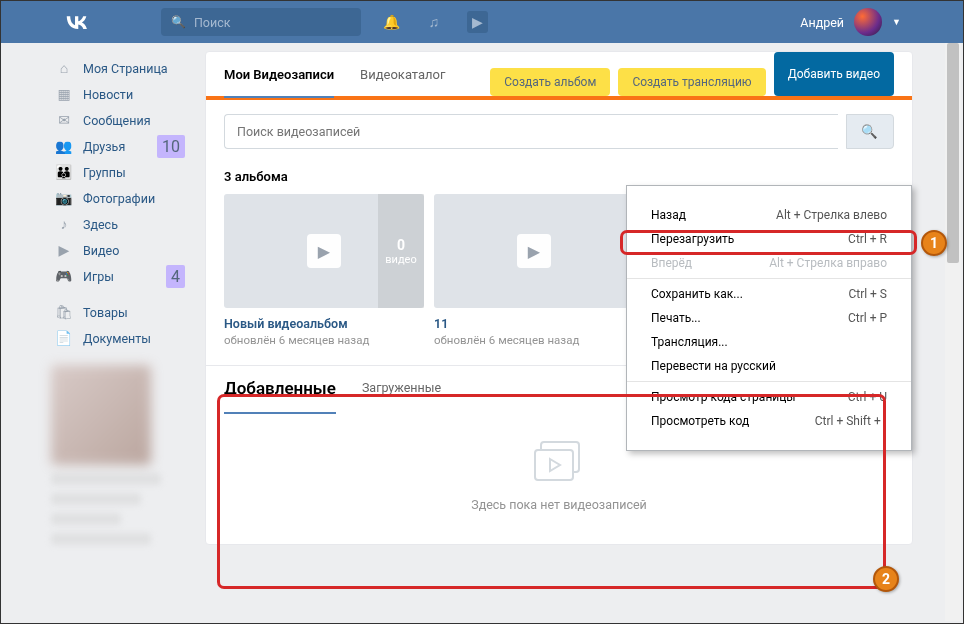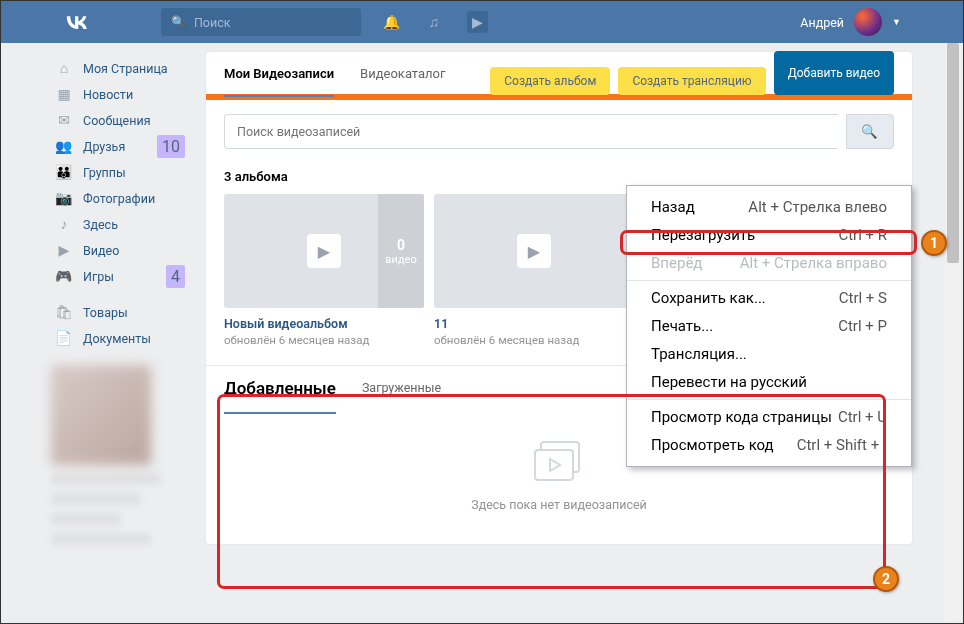--- a/index.html
+++ b/index.html
@@ -18,21 +18,21 @@
 .layout { display: flex; padding: 8px 50px; gap: 14px; }
 .sidebar { width: 140px; flex-shrink: 0; padding-top: 4px; }
 .nav-item { display: flex; align-items: center; gap: 10px; padding: 5px 4px; font-size: 12.5px; color: #2a5885; cursor: pointer; position: relative; }
 .nav-ico { width: 18px; text-align: center; color: #99a2ad; font-size: 14px; }
 .nav-count { position: absolute; right: 6px; background: #c4b5fd; color: #55677d; font-size: 16px; padding: 2px 5px; border-radius: 2px; }
 .nav-sep { height: 10px; }
 .profile-preview { margin-top: 14px; width: 100px; height: 100px; border-radius: 4px; background: linear-gradient(135deg, #c4a8a0, #8a6050); filter: blur(6px); opacity: .5; }
 .blur-text { margin-top: 8px; width: 110px; height: 12px; background: #ccc; border-radius: 2px; filter: blur(3px); opacity: .4; }
 .main { flex: 1; background: #fff; border-radius: 4px; border: 1px solid #e7e8ec; }
 
-.tabs-row { display: flex; align-items: center; border-bottom: 6px solid #f97316; padding: 0 18px; height: 48px; }
+.tabs-row { display: flex; align-items: center; border-bottom: 4px solid #f97316; padding: 0 18px; height: 48px; }
 .tab { font-size: 13px; padding: 16px 0; margin-right: 26px; color: #656565; cursor: pointer; }
 .tab.active { font-weight: 600; color: #000; border-bottom: 2px solid #5181b8; padding-bottom: 14px; }
 .tabs-actions { margin-left: auto; display: flex; gap: 8px; }
 .btn { font-size: 12px; padding: 7px 14px; border-radius: 4px; border: none; cursor: pointer; }
 .btn-light { background: #fde047; color: #55677d; margin-top: 16px; }
 .btn-primary { background: #0369a1; color: #fff; }
 
 .search-row { padding: 14px 18px; display: flex; gap: 8px; }
 .search-input { flex: 1; border: 1px solid #d3d9de; border-radius: 4px 0 0 4px; padding: 9px 12px; font-size: 12.5px; outline: none; border-right: none; }
 .search-btn { width: 48px; background: #e5ebf1; border: 1px solid #d3d9de; border-radius: 0 4px 4px 0; color: #818c99; cursor: pointer; }
@@ -48,21 +48,21 @@
 .album-sub { color: #939393; font-size: 11.5px; margin-top: 2px; }
 
 .lower-tabs { display: flex; align-items: center; padding: 0 18px; height: 44px; border-bottom: 1px solid transparent; }
 .lower-right { margin-left: auto; display: flex; gap: 6px; font-size: 11.5px; color: #2a5885; align-items: center; }
 .sep { color: #939393; }
 .drop::after { content: " ▾"; color: #939393; font-size: 9px; }
 .empty { text-align: center; padding: 30px 0 30px; color: #939393; font-size: 12.5px; }
 .empty-ico { display: inline-block; margin-bottom: 10px; }
 
 
-.ctx { position: absolute; top: 184px; left: 625px; width: 286px; background: #fff; border: 1px solid #b1b5b9; box-shadow: 3px 3px 6px rgba(0,0,0,.25); font-size: 15px; z-index: 50; padding: 7px 0; }
+.ctx { position: absolute; top: 184px; left: 625px; width: 286px; background: #fff; border: 1px solid #b1b5b9; box-shadow: 3px 3px 6px rgba(0,0,0,.25); font-size: 12px; z-index: 50; padding: 17px 0; }
 .ctx-item { display: flex; justify-content: space-between; padding: 5px 24px; color: #000; cursor: pointer; }
 .ctx-item.disabled { color: #b8bcc0; cursor: default; }
 .ctx-hr { border: none; border-top: 1px solid #e4e4e4; margin: 3px 0; }
 .ctx-kbd { color: #555; }
 .ctx-item.disabled .ctx-kbd { color: #b8bcc0; }
 
 
 .hl-red-1 { position: absolute; border: 3px solid #d62728; border-radius: 7px; top: 229px; left: 619px; width: 297px; height: 25px; z-index: 60; pointer-events: none; }
 .hl-red-2 { position: absolute; border: 3px solid #d62728; border-radius: 7px; top: 393px; left: 216px; width: 669px; height: 195px; z-index: 60; pointer-events: none; }
 .badge { position: absolute; width: 26px; height: 26px; border-radius: 50%; background: #e7831a; border: 2px solid #b3570a; color: #fff; font-size: 14px; font-weight: 700; display: flex; align-items: center; justify-content: center; z-index: 70; box-shadow: 1px 1px 3px rgba(0,0,0,.3); }

